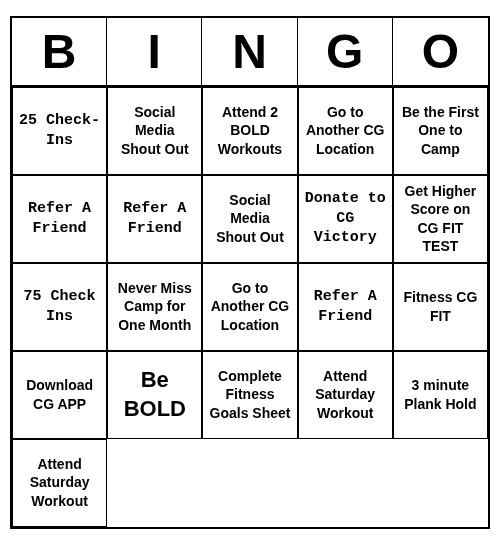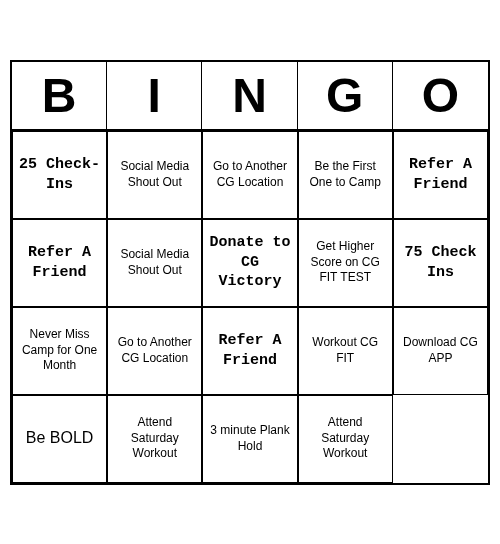--- a/index.html
+++ b/index.html
@@ -35,26 +35,27 @@
       grid-template-columns: repeat(5, 1fr);
     }
     .bingo-cell {
       border: 1px solid #000;
       min-height: 88px;
       display: flex;
       align-items: center;
       justify-content: center;
       text-align: center;
       padding: 5px;
-      font-size: 12px;
+      font-size: 14px;
       line-height: 1.3;
+      font-weight: bold;
     }
     .bingo-cell.large-text {
-      font-size: 16px;
-      font-weight: normal;
+      font-size: 22px;
+      font-weight: bold;
     }
     .bingo-cell.medium-text {
       font-size: 15px;
       font-weight: bold;
       font-family: Liberation Mono, monospace;
     }
   </style>
 </head>
 <body>
 
@@ -62,31 +63,33 @@
   <div class="bingo-header">
   <div class="bingo-letter">B</div>
       <div class="bingo-letter">I</div>
       <div class="bingo-letter">N</div>
       <div class="bingo-letter">G</div>
       <div class="bingo-letter">O</div>
     </div>
   <div class="bingo-grid">
   <div class="bingo-cell medium-text">25 Check-Ins</div>
       <div class="bingo-cell">Social Media Shout Out</div>
+      <div class="bingo-cell">Attend 2 BOLD Workouts</div>
       <div class="bingo-cell">Go to Another CG Location</div>
       <div class="bingo-cell">Be the First One to Camp</div>
       <div class="bingo-cell medium-text">Refer A Friend</div>
       <div class="bingo-cell medium-text">Refer A Friend</div>
       <div class="bingo-cell">Social Media Shout Out</div>
       <div class="bingo-cell medium-text">Donate to CG Victory</div>
       <div class="bingo-cell">Get Higher Score on CG FIT TEST</div>
       <div class="bingo-cell medium-text">75 Check Ins</div>
       <div class="bingo-cell">Never Miss Camp for One Month</div>
       <div class="bingo-cell">Go to Another CG Location</div>
       <div class="bingo-cell medium-text">Refer A Friend</div>
-      <div class="bingo-cell">Workout CG FIT</div>
+      <div class="bingo-cell">Fitness CG FIT</div>
       <div class="bingo-cell">Download CG APP</div>
       <div class="bingo-cell large-text">Be BOLD</div>
+      <div class="bingo-cell">Complete Fitness Goals Sheet</div>
       <div class="bingo-cell">Attend Saturday Workout</div>
       <div class="bingo-cell">3 minute Plank Hold</div>
       <div class="bingo-cell">Attend Saturday Workout</div>
     </div>
 </div>
 
 </body></html>

